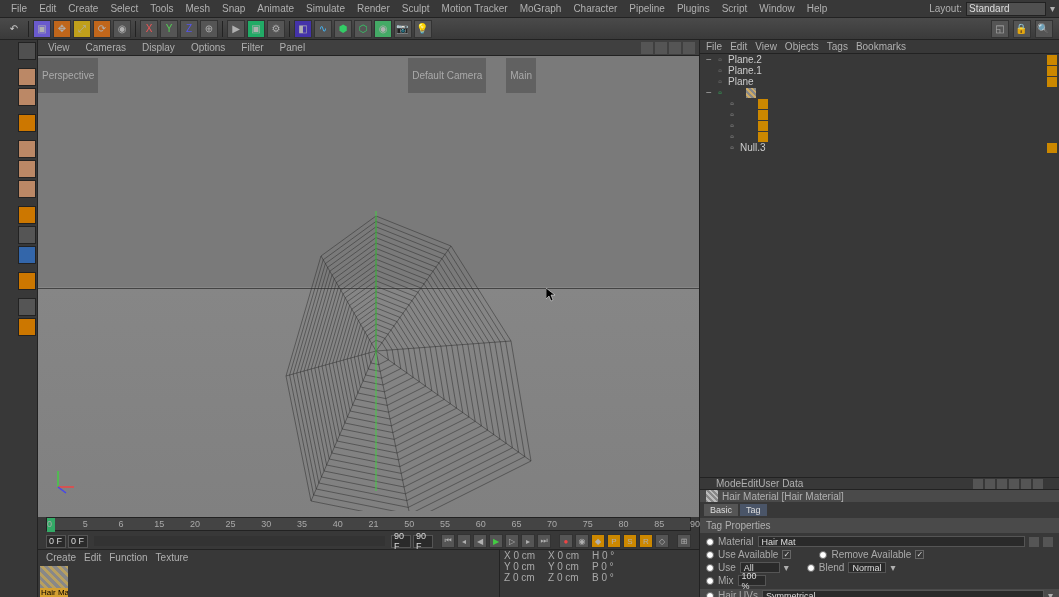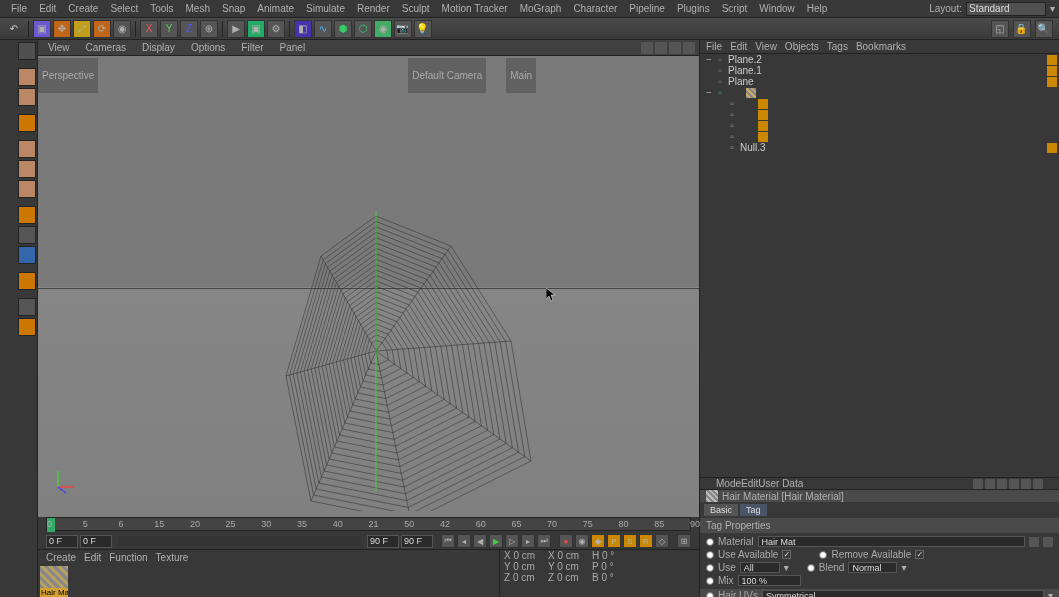--- a/index.html
+++ b/index.html
@@ -29,21 +29,21 @@
 .spiderweb { position:absolute; left:238px; top:135px; }
 .axis-gizmo { position:absolute; left:12px; bottom:22px; width:30px; height:30px; }
 .vp-bottom { position:absolute; bottom:2px; left:0; right:0; display:flex; justify-content:space-between; padding:0 8px; font-size:10px; color:#ccc; }
 .cursor-arrow { position:absolute; width:10px; height:14px; }
 .timeline { height:32px; background:#383838; }
 .ruler { height:16px; position:relative; background:#383838; padding:0 8px; }
 .ruler-bar { height:14px; background:#444; position:relative; border:1px solid #222; }
 .ruler-marker { position:absolute; width:8px; height:14px; background:#3a6; top:0; left:0; }
 .tick-label { position:absolute; top:1px; font-size:9px; color:#aaa; }
 .transport { height:16px; display:flex; align-items:center; padding:0 8px; gap:2px; }
-.frame-box { width:32px; height:13px; background:#2a2a2a; border:1px solid #555; color:#ddd; font-size:9px; padding:0 2px; display:flex; align-items:center; }
+.frame-box { width:20px; height:13px; background:#2a2a2a; border:1px solid #555; color:#ddd; font-size:9px; padding:0 2px; display:flex; align-items:center; }
 .slider { flex:1; height:10px; background:#333; margin:0 4px; }
 .tr-btn { width:14px; height:14px; background:#555; border:1px solid #333; display:flex; align-items:center; justify-content:center; font-size:8px; }
 .tr-sep { width:4px; }
 .bottom-panel { height:48px; background:#383838; border-top:1px solid #222; display:flex; }
 .mat-panel { flex:1; display:flex; flex-direction:column; }
 .mat-menu { height:14px; display:flex; gap:8px; padding-left:8px; align-items:center; }
 .mat-area { flex:1; display:flex; padding:2px; gap:2px; }
 .mat-swatch { width:28px; height:28px; position:relative; }
 .mat-preview { width:28px; height:22px; background:repeating-linear-gradient(45deg,#888,#888 3px,#b8a060 3px,#b8a060 6px); }
 .mat-label { font-size:8px; background:#d4a030; color:#000; padding:0 1px; white-space:nowrap; overflow:hidden; }
@@ -252,21 +252,21 @@
             <span class="tick-label" style="left: 5.55556%;">5</span>
             <span class="tick-label" style="left: 11.1111%;">6</span>
             <span class="tick-label" style="left: 16.6667%;">15</span>
             <span class="tick-label" style="left: 22.2222%;">20</span>
             <span class="tick-label" style="left: 27.7778%;">25</span>
             <span class="tick-label" style="left: 33.3333%; text-align: center;">30</span>
             <span class="tick-label" style="left: 38.8889%;">35</span>
             <span class="tick-label" style="left: 44.4444%;">40</span>
             <span class="tick-label" style="left: 50%;">21</span>
             <span class="tick-label" style="left: 55.5556%;">50</span>
-            <span class="tick-label" style="left: 61.1111%;">42</span>
+            <span class="tick-label" style="left: 61.1111%;">55</span>
             <span class="tick-label" style="left: 66.6667%;">60</span>
             <span class="tick-label" style="left: 72.2222%;">65</span>
             <span class="tick-label" style="left: 77.7778%;">70</span>
             <span class="tick-label" style="left: 83.3333%;">75</span>
             <span class="tick-label" style="left: 88.8889%;">80</span>
             <span class="tick-label" style="left: 94.4444%;">85</span>
             <span class="tick-label" style="left: 100%;">90</span>
           </div>
       </div>
       <div class="transport">
@@ -479,27 +479,27 @@
           <span class="prop-check">✓</span>
         </div>
         <div class="prop-row">
           <span class="prop-radio on"></span>
           <span class="prop-label">Use</span>
           <span class="prop-field" style="width:40px">All</span>
           <span>▾</span>
           <span style="width:10px"></span>
           <span class="prop-radio on"></span>
           <span class="prop-label">Blend</span>
-          <span class="prop-field" style="width:49px">Normal</span>
+          <span class="prop-field" style="width:38px">Normal</span>
           <span>▾</span>
         </div>
         <div class="prop-row">
           <span class="prop-radio on"></span>
           <span class="prop-label">Mix</span>
-          <span class="prop-field" style="width:63px">100 %</span>
+          <span class="prop-field" style="width:28px">100 %</span>
         </div>
         <div class="prop-row" style="background:#4a4a4a; margin:2px -6px 0; padding:0 6px;">
           <span class="prop-radio on"></span>
           <span class="prop-label">Hair UVs</span>
           <span class="prop-field" style="flex:1">Symmetrical</span>
           <span>▾</span>
         </div>
       </div>
     </div>
   </div>

